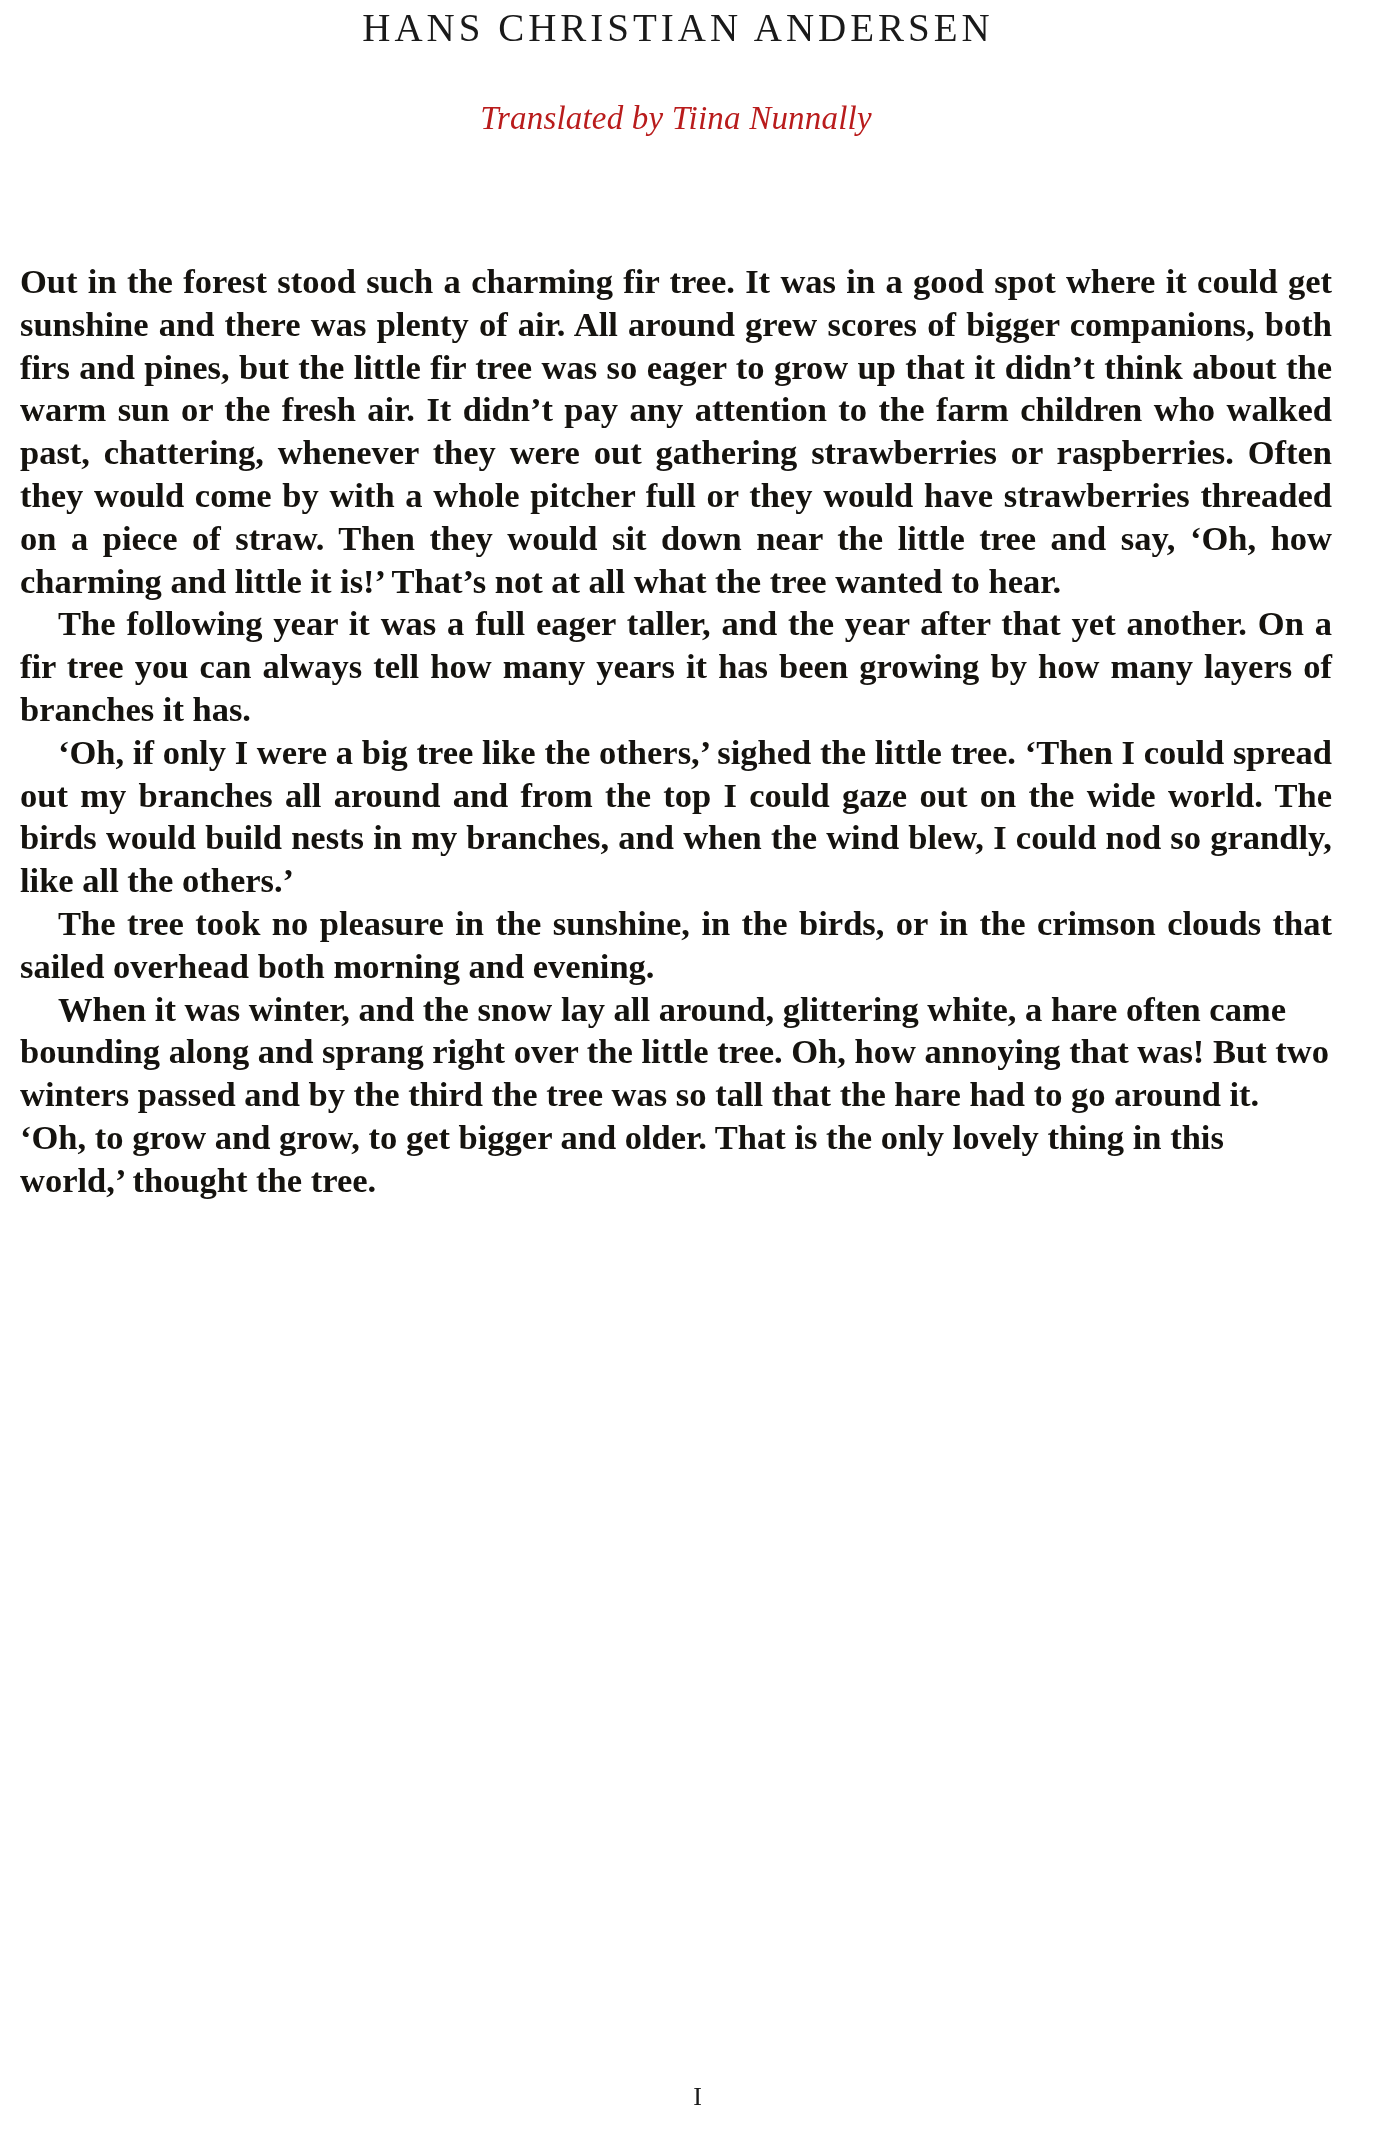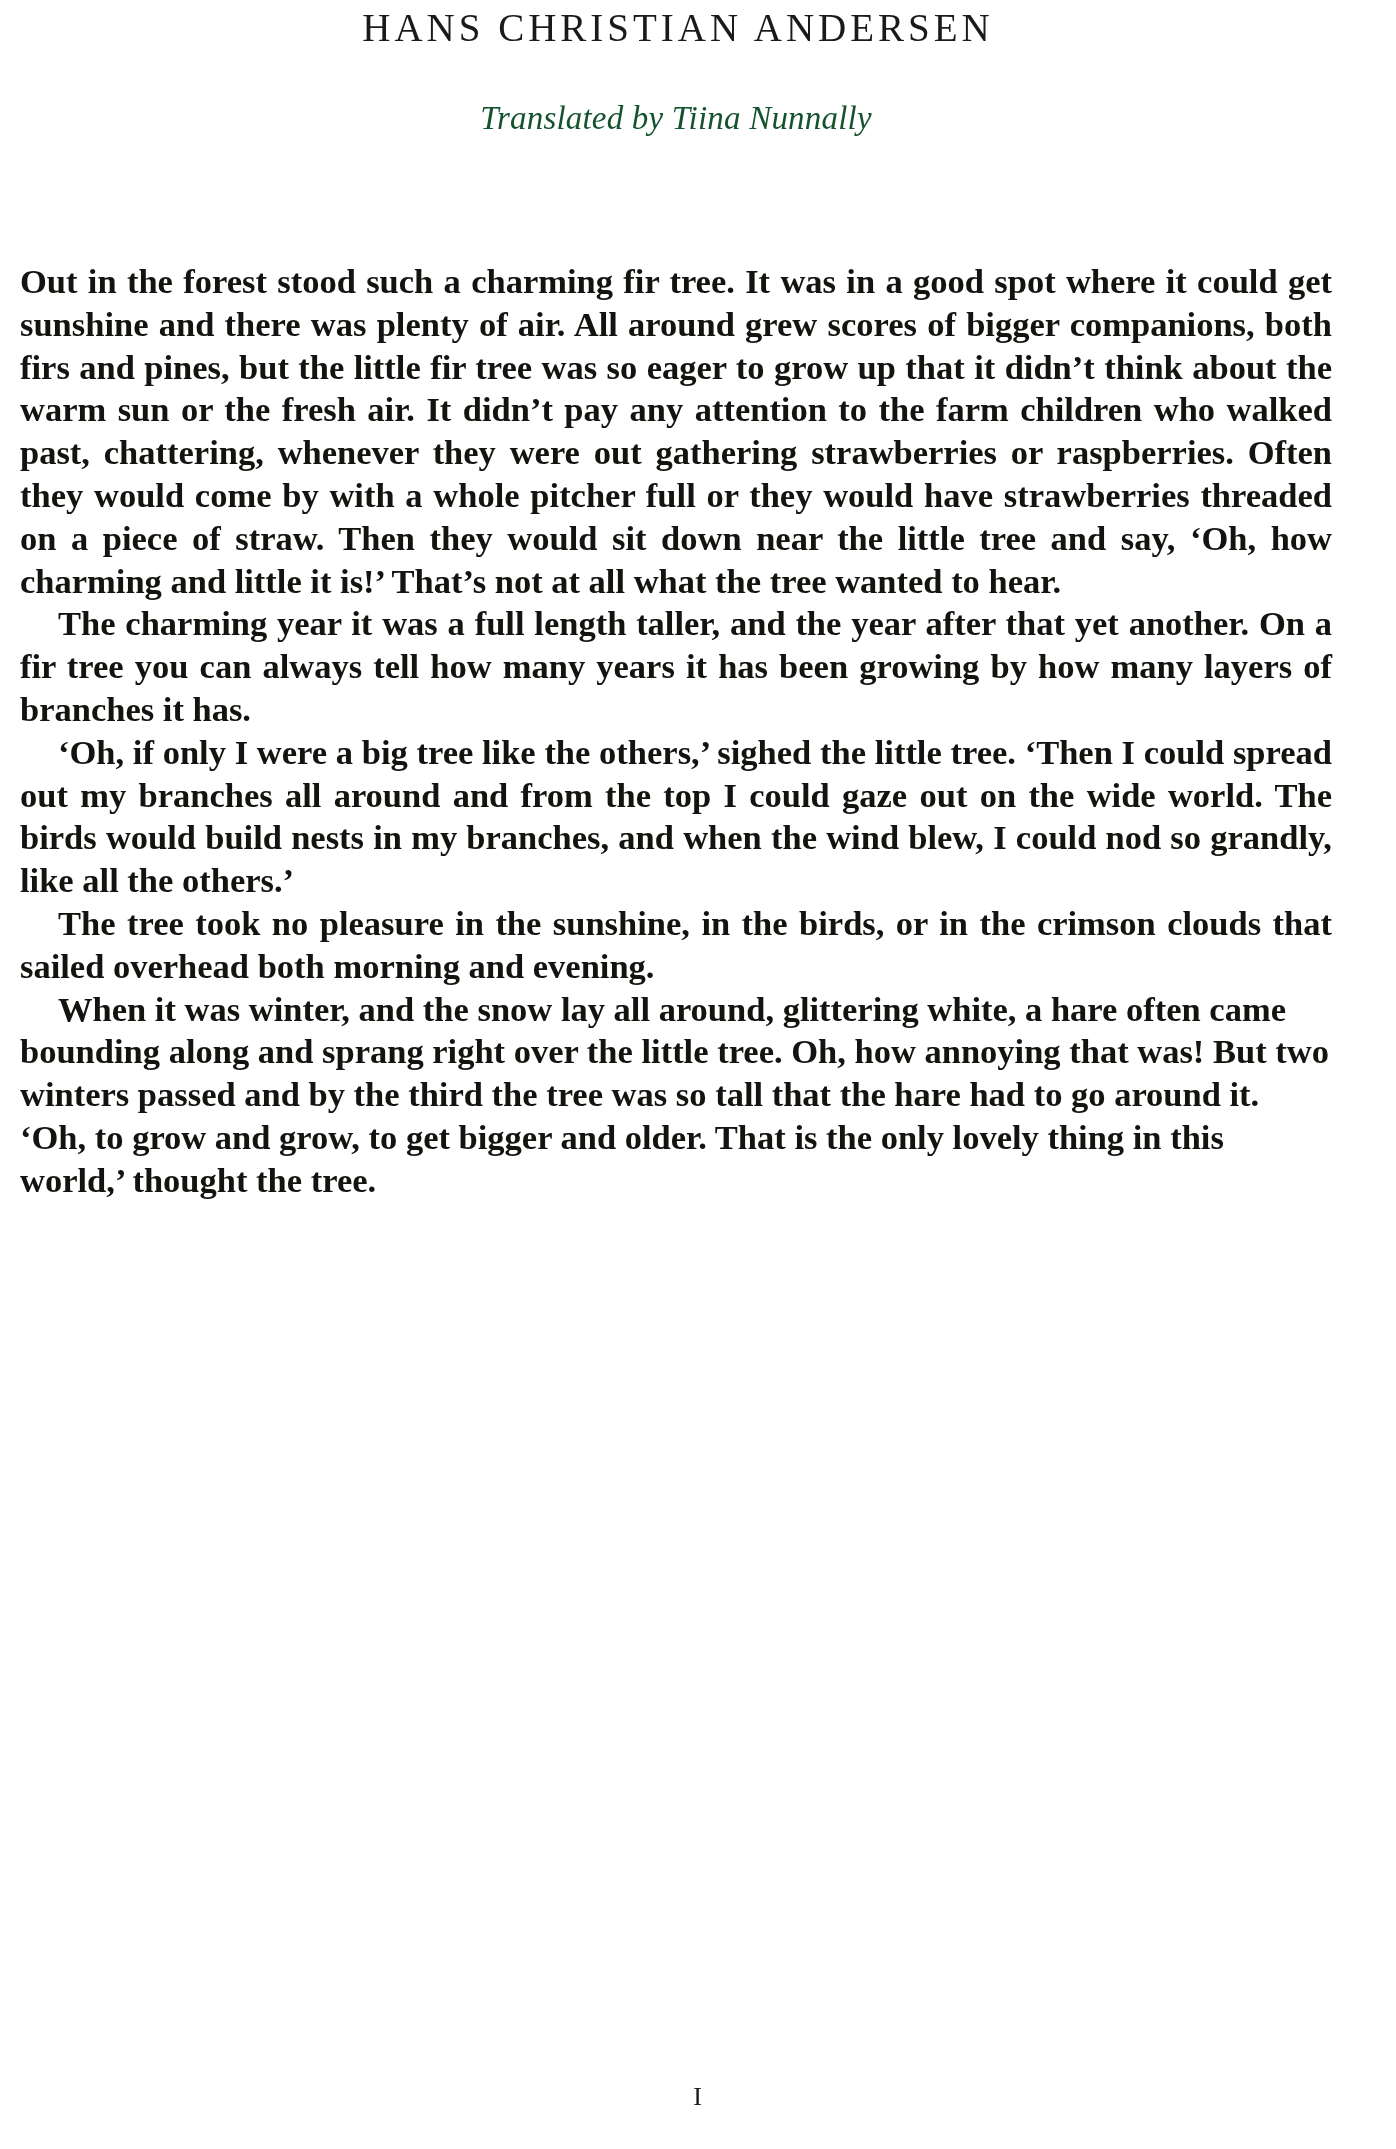--- a/index.html
+++ b/index.html
@@ -54,21 +54,21 @@
     color: #15130f;
   }
 
   .translator-line {
     text-align: center;
     font-style: italic;
     font-size: 33px;
     line-height: 1.0;
     margin-top: 55px;
     letter-spacing: 0.2px;
-    color: #14532d;
+    color: #b91c1c;
   }
 
   
   .body-text {
     margin-top: 125px;
     font-size: 34.5px;
     line-height: 42.8px;
     text-align: justify;
     text-justify: inter-word;
     color: #15130f;
@@ -106,21 +106,21 @@
 <div class="page">
   <div class="content">
 
     <div class="author-line">HANS CHRISTIAN ANDERSEN</div>
 
 
     <div class="translator-line">Translated by Tiina Nunnally</div>
 
     <div class="body-text">
         <p>Out in the forest stood such a charming fir tree. It was in a good spot where it could get sunshine and there was plenty of air. All around grew scores of bigger companions, both firs and pines, but the little fir tree was so eager to grow up that it didn’t think about the warm sun or the fresh air. It didn’t pay any attention to the farm children who walked past, chattering, whenever they were out gathering strawberries or raspberries. Often they would come by with a whole pitcher full or they would have strawberries threaded on a piece of straw. Then they would sit down near the little tree and say, ‘Oh, how charming and little it is!’ That’s not at all what the tree wanted to hear.</p>
-        <p class="indent">The charming year it was a full length taller, and the year after that yet another. On a fir tree you can always tell how many years it has been growing by how many layers of branches it has.</p>
+        <p class="indent">The following year it was a full eager taller, and the year after that yet another. On a fir tree you can always tell how many years it has been growing by how many layers of branches it has.</p>
         <p class="indent">‘Oh, if only I were a big tree like the others,’ sighed the little tree. ‘Then I could spread out my branches all around and from the top I could gaze out on the wide world. The birds would build nests in my branches, and when the wind blew, I could nod so grandly, like all the others.’</p>
         <p class="indent">The tree took no pleasure in the sunshine, in the birds, or in the crimson clouds that sailed overhead both morning and evening.</p>
         <p class="indent">When it was winter, and the snow lay all around, glittering white, a hare often came bounding along and sprang right over the little tree. Oh, how annoying that was! But two winters passed and by the third the tree was so tall that the hare had to go around it. ‘Oh, to grow and grow, to get bigger and older. That is the only lovely thing in this world,’ thought the tree.</p>
       </div>
 
   </div>
 
   <div class="folio">I</div>
 </div>
 

